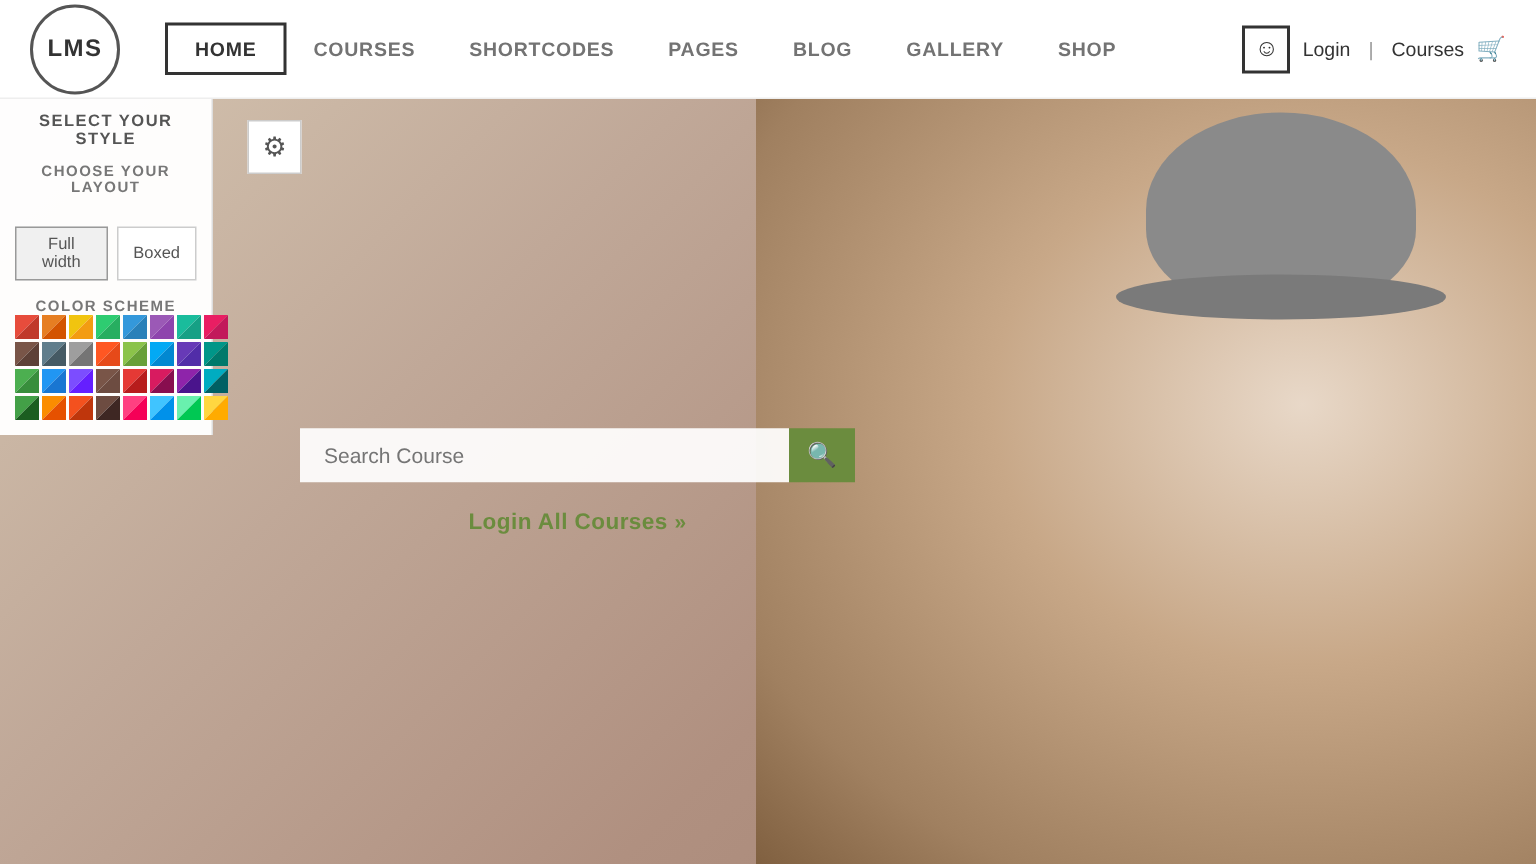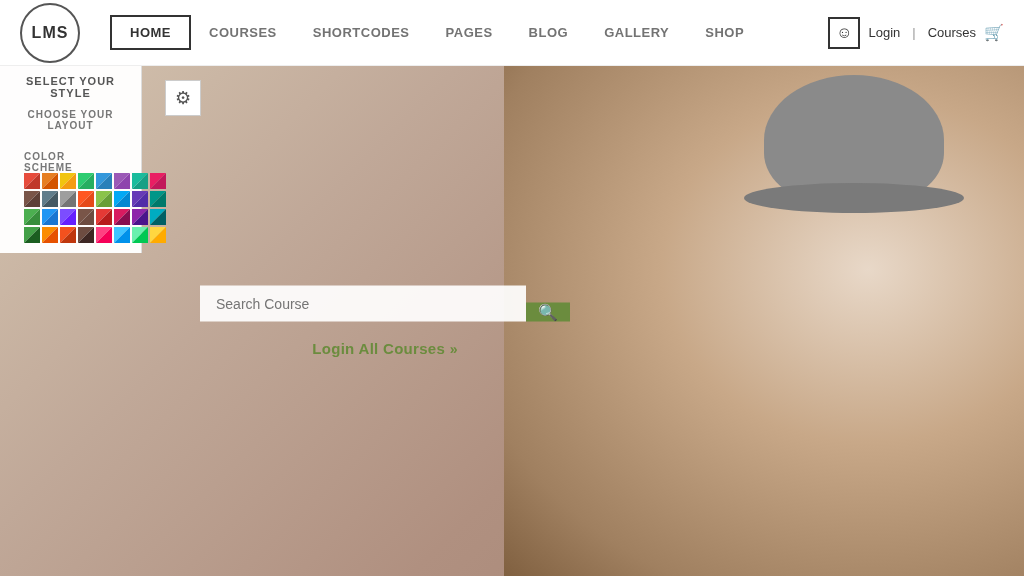--- a/index.html
+++ b/index.html
@@ -151,21 +151,20 @@
       top: 50%;
       left: 200px;
       transform: translateY(-50%);
       z-index: 10;
       text-align: center;
     }
     .search-bar {
       display: flex;
       width: 370px;
       margin-bottom: 18px;
-      align-items: flex-end;
     }
     .search-input {
       flex: 1;
       padding: 10px 16px;
       font-size: 14px;
       border: none;
       outline: none;
       background: rgba(255,255,255,0.92);
       color: #999;
     }
@@ -201,21 +200,21 @@
     }
 
     
     .style-panel {
       position: absolute;
       top: 65px;
       left: 0;
       width: 142px;
       background: rgba(255,255,255,0.97);
       z-index: 50;
-      padding: 10px 24px;
+      padding: 10px 10px;
       border-right: 1px solid #ddd;
     }
     .style-panel-title {
       font-size: 11px;
       font-weight: bold;
       color: #555;
       text-align: center;
       letter-spacing: 1px;
       margin-bottom: 10px;
     }
@@ -257,20 +256,21 @@
       cursor: pointer;
       color: #555;
     }
     .layout-btn.active {
       border-color: #999;
       background: #f0f0f0;
     }
     .color-scheme-title {
       font-size: 10px;
       color: #777;
+      text-align: center;
       letter-spacing: 1px;
       margin-bottom: 0;
       font-weight: bold;
     }
     .color-grid {
       display: grid;
       grid-template-columns: repeat(8, 1fr);
       gap: 2px;
     }
     .color-swatch {
@@ -343,20 +343,24 @@
     <div class="view-courses-link">
       <span>Login All Courses</span>
       <span class="chevrons">»</span>
     </div>
   </div>
 </div>
 
 <div class="style-panel">
   <div class="style-panel-title">SELECT YOUR STYLE</div>
   <div class="layout-title">CHOOSE YOUR LAYOUT</div>
+  <div class="layout-buttons">
+    <button class="layout-btn active">Full width</button>
+    <button class="layout-btn">Boxed</button>
+  </div>
   <div class="color-scheme-title">COLOR SCHEME</div>
   <div class="color-grid" id="color-grid">
       <div class="color-swatch" style="--c1: #e74c3c; --c2: #c0392b;"></div>
       <div class="color-swatch" style="--c1: #e67e22; --c2: #d35400;"></div>
       <div class="color-swatch" style="--c1: #f1c40f; --c2: #f39c12;"></div>
       <div class="color-swatch" style="--c1: #2ecc71; --c2: #27ae60;"></div>
       <div class="color-swatch" style="--c1: #3498db; --c2: #2980b9;"></div>
       <div class="color-swatch" style="--c1: #9b59b6; --c2: #8e44ad;"></div>
       <div class="color-swatch" style="--c1: #1abc9c; --c2: #16a085;"></div>
       <div class="color-swatch" style="--c1: #e91e63; --c2: #c2185b;"></div>

